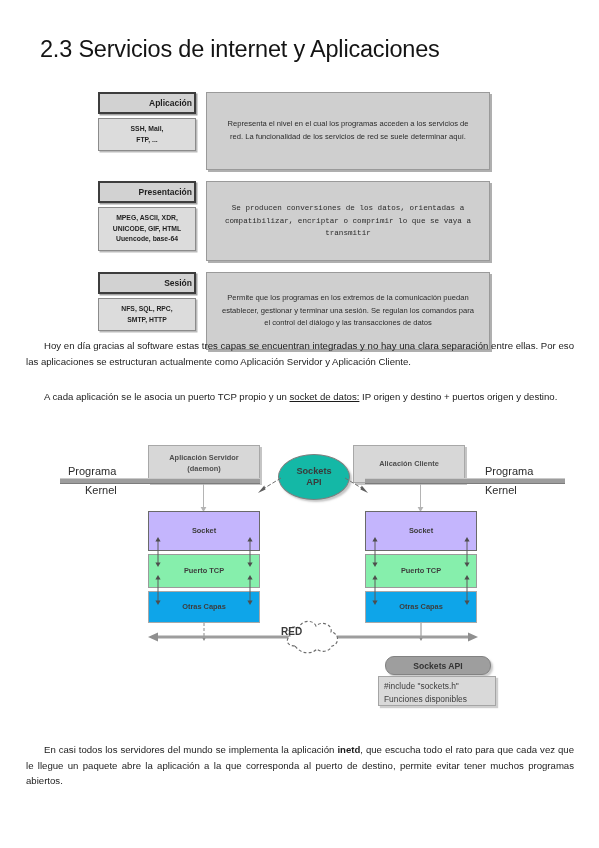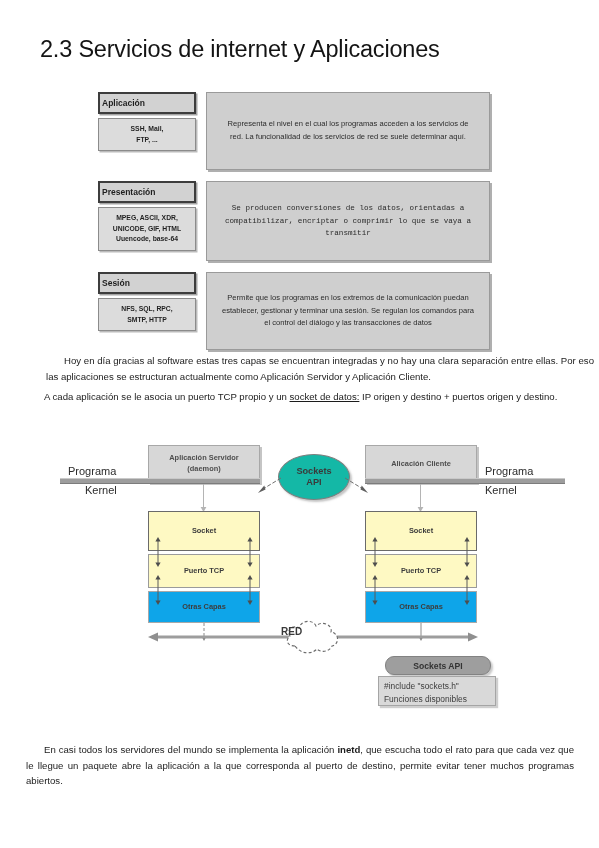--- a/index.html
+++ b/index.html
@@ -40,21 +40,21 @@
     display: flex;
     align-items: flex-start;
   }
   .osi-left {
     width: 98px;
     flex: 0 0 98px;
   }
   .osi-name {
     border: 2px solid #3d3d3d;
     background: #d2d2d2;
-    text-align: left;
+    text-align: right;
     font-size: 8.5px;
     font-weight: bold;
     color: #1f1f1f;
     padding: 4px 2px 4px;
     box-shadow: 1.5px 1.5px 0 rgba(90,90,90,0.55);
   }
   .osi-protos {
     margin-top: 4px;
     border: 1px solid #8b8b8b;
     background: #dcdcdc;
@@ -90,21 +90,21 @@
   .para {
     position: absolute;
     left: 26px;
     width: 548px;
     font-size: 9.6px;
     line-height: 1.62;
     text-align: justify;
     color: #1c1c1c;
     text-indent: 18px;
   }
-  .para.p1 { top: 353px; margin-left: 20px; }
+  .para.p1 { top: 338px; }
   .para.p2 { top: 389px; }
   .para.p3 { top: 742px; }
   .u { text-decoration: underline; }
   .b { font-weight: bold; }
 
   
   .diagram {
     position: absolute;
     left: 0px;
     top: 432px;
@@ -123,26 +123,26 @@
     color: #4a4a4a;
     border: 1px solid #a8a8a8;
     line-height: 1.45;
   }
   .app-box {
     background: #d7d7d7;
     color: #4e4e4e;
     box-shadow: 2px 2px 0 rgba(140,140,140,0.5);
   }
   .socket-box {
-    background: #fef9c3;
+    background: #c4b5fd;
     color: #3b3b3b;
     border-color: #6a6a6a;
   }
   .tcp-box {
-    background: #fef9c3;
+    background: #86efac;
     color: #3d3d3d;
     border-color: #9b9b9b;
   }
   .otras-box {
     background: #0ea5e9;
     color: #3d3d3d;
     border-color: #a8a8a8;
   }
 
   
@@ -304,21 +304,21 @@
   <svg style="position:absolute; left:246px; top:143px; width:8px; height:30px;" viewBox="0 0 8 30">
     <line x1="4" y1="2" x2="4" y2="28" stroke="#5a5a5a" stroke-width="1"></line>
     <path d="M4 0 L1.4 4.5 L6.6 4.5 Z" fill="#4d4d4d"></path>
     <path d="M4 30 L1.4 25.5 L6.6 25.5 Z" fill="#4d4d4d"></path>
   </svg>
   <svg style="position:absolute; left:200px; top:191px; width:8px; height:18px;" viewBox="0 0 8 18">
     <line x1="4" y1="0" x2="4" y2="14" stroke="#8a8a8a" stroke-width="1" stroke-dasharray="3 2"></line>
     <path d="M4 18 L1.4 13 L6.6 13 Z" fill="#7d7d7d"></path>
   </svg>
 
-  <div class="dg-box app-box" style="left:365px; top:13px; width:112px; height:38px;">Alicación Cliente</div>
+  <div class="dg-box app-box" style="left:353px; top:13px; width:112px; height:38px;">Alicación Cliente</div>
 
   <div class="vline" style="left:420px; top:51px; height:28px;"></div>
   <svg class="arrow-pair" style="left:417px; top:72px; height:8px;" viewBox="0 0 7 8">
     <path d="M3.5 8 L0.6 3 L6.4 3 Z" fill="#b4b4b4"></path>
   </svg>
 
   <div class="hrule" style="left:365px; top:46px; width:200px;"></div>
   <div class="dg-label" style="left:485px; top:33px;">Programa</div>
   <div class="dg-label" style="left:485px; top:52px;">Kernel</div>
 

